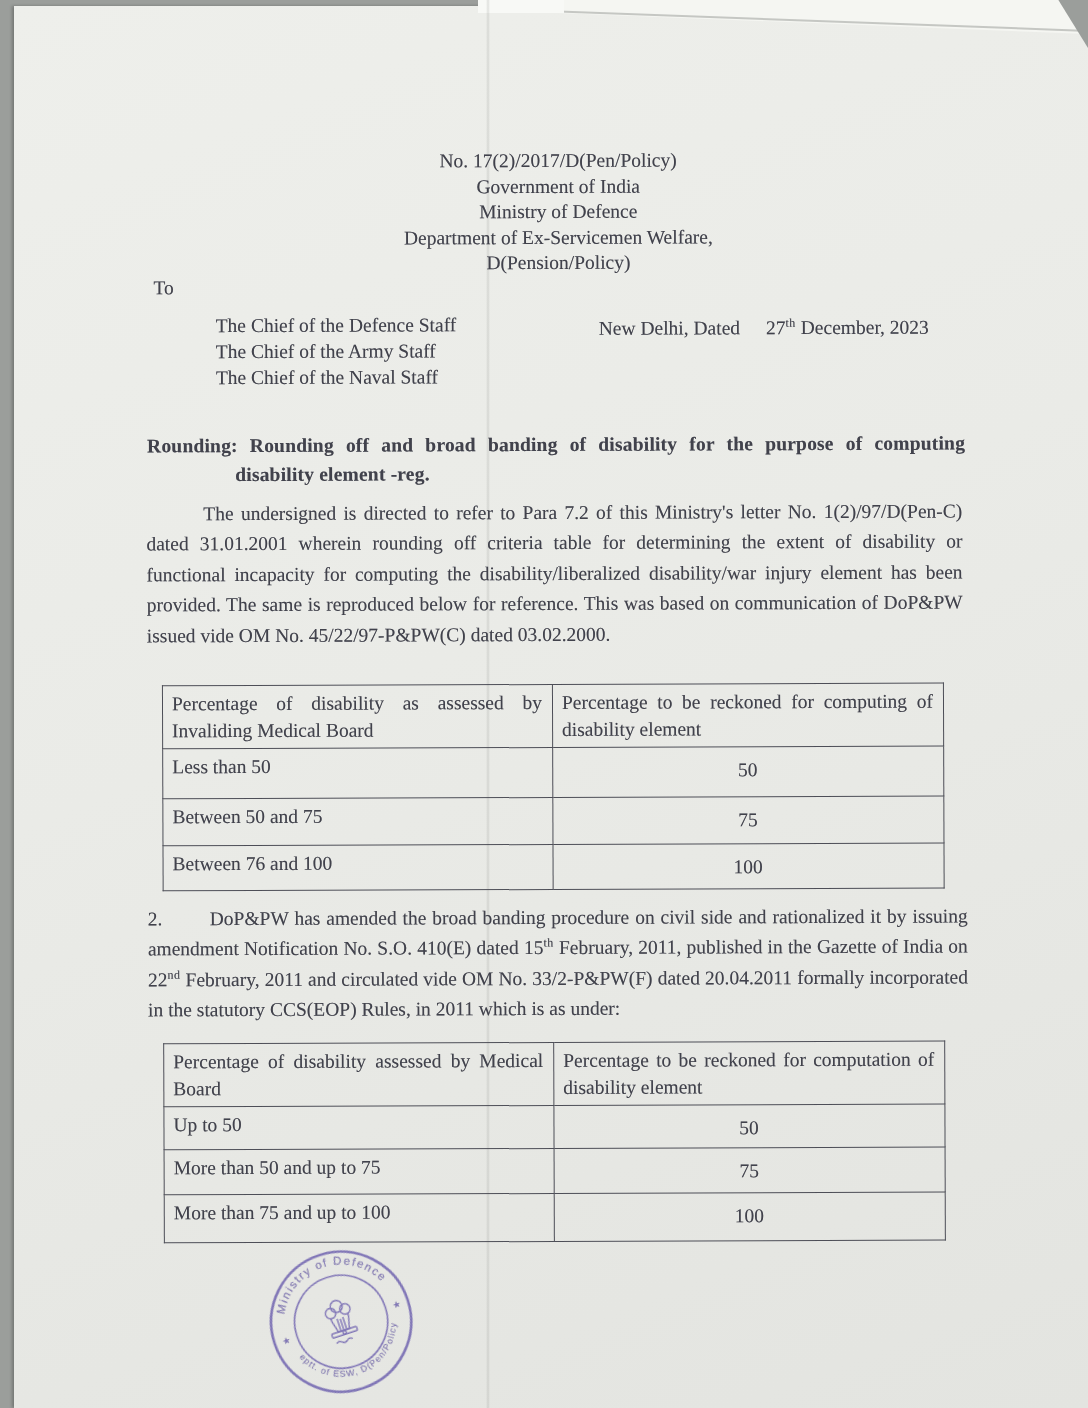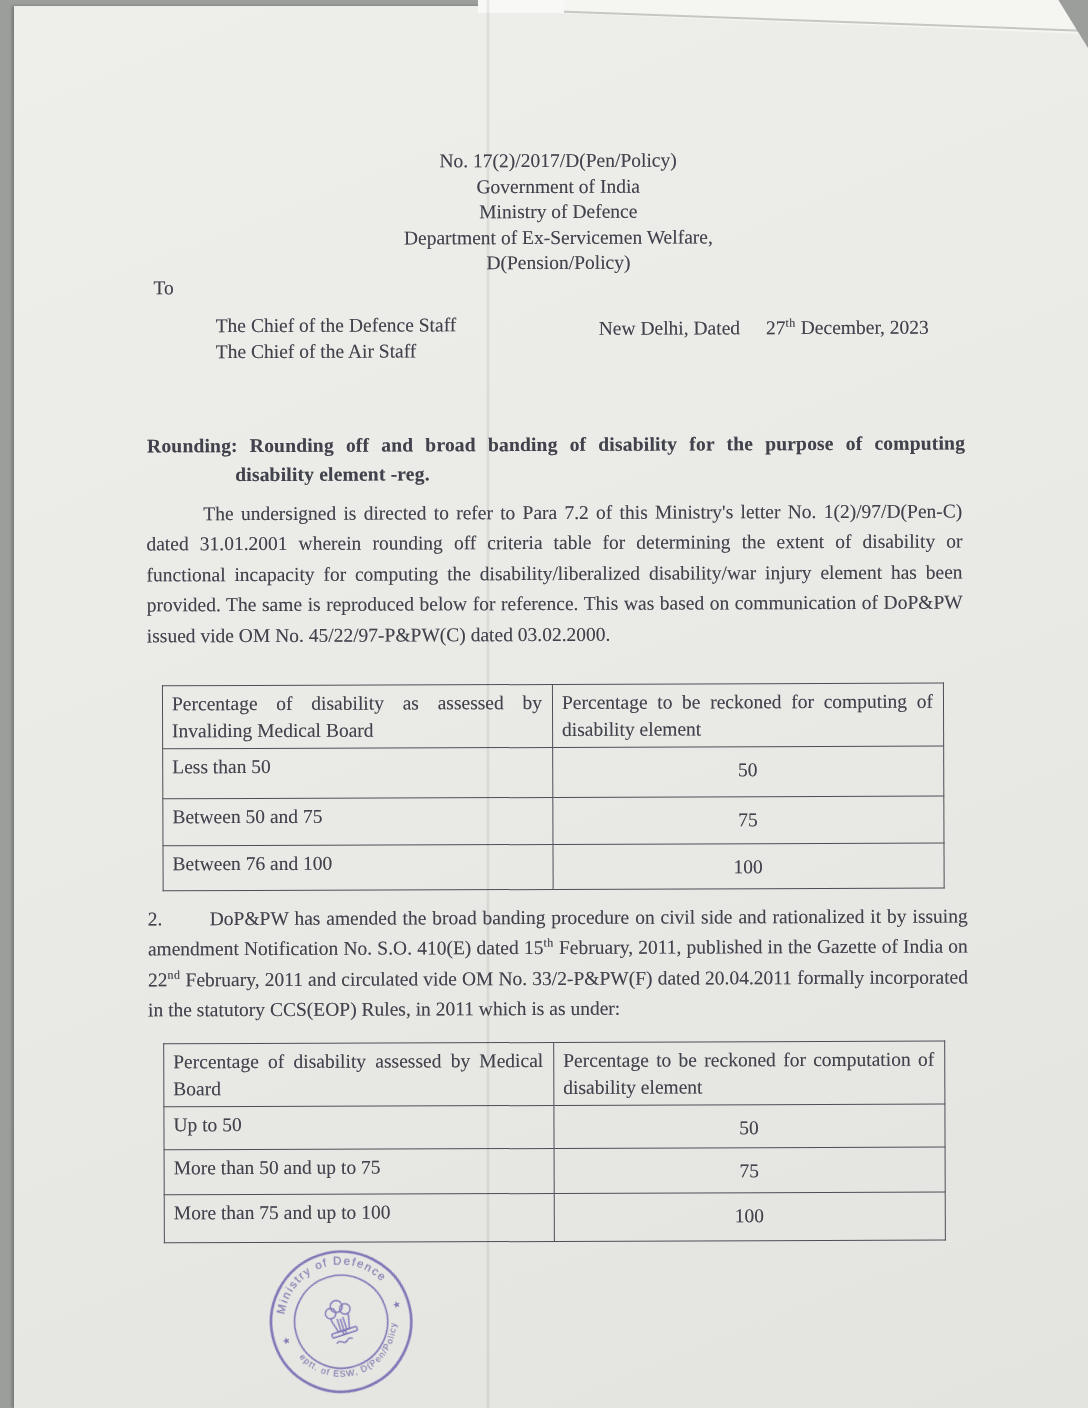--- a/index.html
+++ b/index.html
@@ -122,21 +122,22 @@
   </div>
 
   <div class="dateline">
     <span>New Delhi, Dated</span><span class="datepart"><span>27</span><sup>th</sup><span> December, 2023</span></span>
   </div>
 
   <div class="to-label">To</div>
 
   <div class="recipients">
     <div>The Chief of the Defence Staff</div>
-    <div>The Chief of the Air Staff</div>
+    <div>The Chief of the Army Staff</div>
+    <div>The Chief of the Naval Staff</div>
   </div>
 
   <p class="subject"><span>Rounding:</span> <span>Rounding off and broad banding of disability for the purpose of computing disability element -reg.</span></p>
 
   <p class="para para1">The undersigned is directed to refer to Para 7.2 of this Ministry's letter No. 1(2)/97/D(Pen-C) dated 31.01.2001 wherein rounding off criteria table for determining the extent of disability or functional incapacity for computing the disability/liberalized disability/war injury element has been provided. The same is reproduced below for reference. This was based on communication of DoP&amp;PW issued vide OM No. 45/22/97-P&amp;PW(C) dated 03.02.2000.</p>
 
   <table class="gov-table t1">
     <colgroup>
         <col class="col-1">
         <col>

